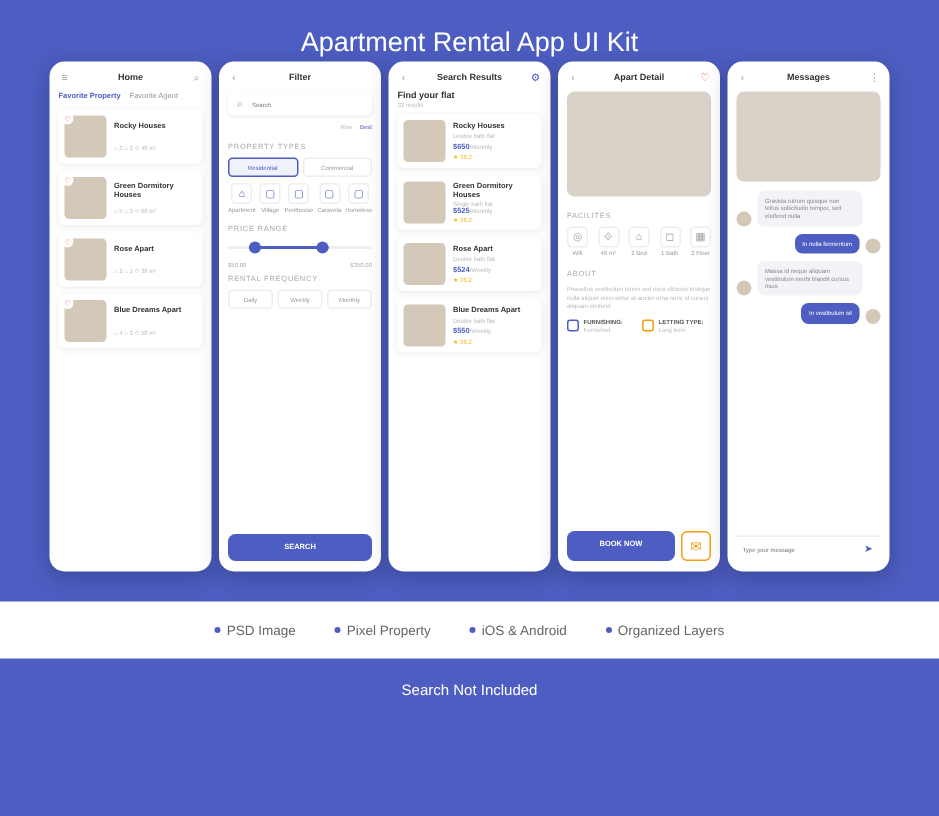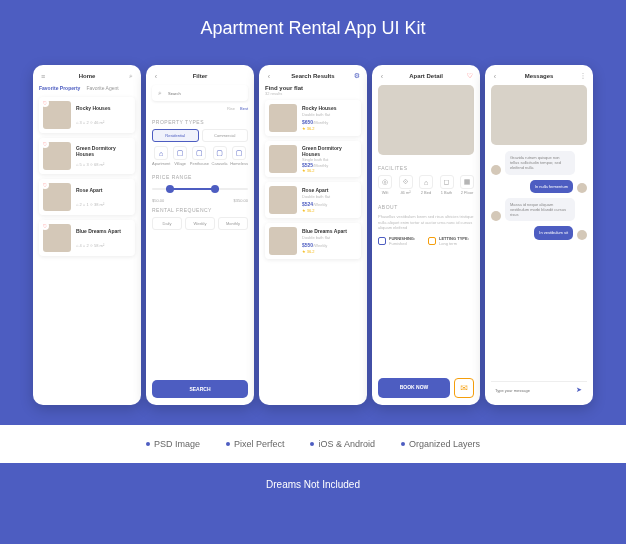--- a/index.html
+++ b/index.html
@@ -1,17 +1,17 @@
 <!DOCTYPE html>
 <html><head>
 <meta charset="utf-8">
 <style>
 *{margin:0;padding:0;box-sizing:border-box;font-family:-apple-system,Arial,sans-serif}
 body{width:626px;height:544px;background:#4d5dc1;display:flex;flex-direction:column;align-items:center;padding-top:18px}
-.title{color:#fff;font-size:18px;margin-bottom:26px}
+.title{color:#fff;font-size:18px;margin-bottom:2px}
 .phones{display:flex;gap:5px;justify-content:center;margin-bottom:20px}
 .phone{width:108px;height:340px;background:#fff;border-radius:10px;box-shadow:0 4px 14px rgba(0,0,0,.2);padding:7px 6px;font-size:5px;display:flex;flex-direction:column;overflow:hidden}
 .phone-head{display:flex;align-items:center;justify-content:space-between;margin-bottom:5px}
 .phone-head .t{font-size:6px;font-weight:600;color:#333}
 .ico{width:8px;height:8px;display:inline-flex;align-items:center;justify-content:center;font-size:7px;color:#999}
 .i2{color:#4d5dc1}
 .tabs{display:flex;gap:6px;font-size:5px;margin-bottom:6px;color:#999}
 .tabs .on{color:#4d5dc1;font-weight:600}
 .card{display:flex;gap:5px;border-radius:4px;box-shadow:0 1px 4px rgba(0,0,0,.08);padding:4px;margin-bottom:5px;position:relative}
 .thumb{width:28px;height:28px;background:#d4c8b8;border-radius:3px;flex-shrink:0}
@@ -308,18 +308,18 @@
   <div class="msgin">
     <input placeholder="Type your message" style="">
     <span class="ico i2">➤</span>
   </div>
 </div>
 
 </div>
 
 <div class="features">
   <div class="feat">PSD Image</div>
-  <div class="feat">Pixel Perfect</div>
+  <div class="feat">Pixel Property</div>
   <div class="feat">iOS &amp; Android</div>
   <div class="feat">Organized Layers</div>
 </div>
 
-<div class="footer">Dreams Not Included</div>
+<div class="footer">Search Not Included</div>
 
 </body></html>

